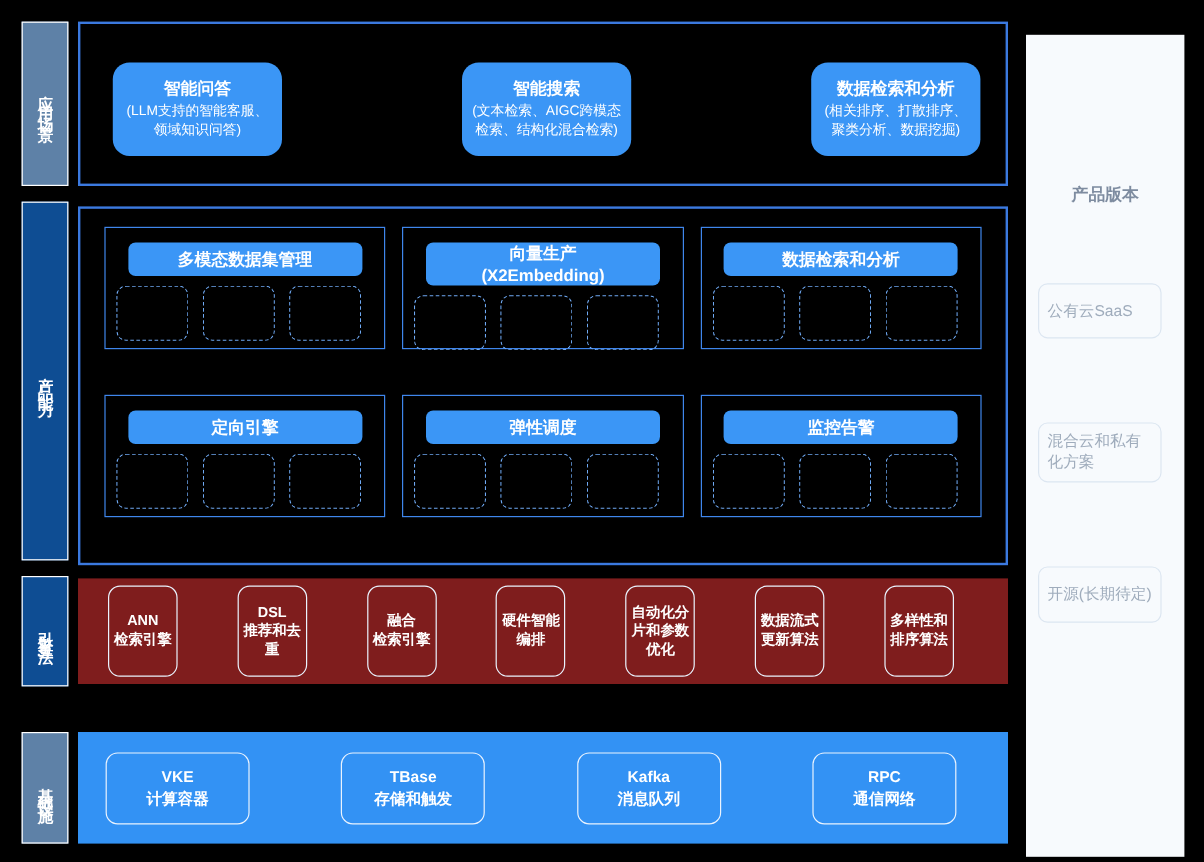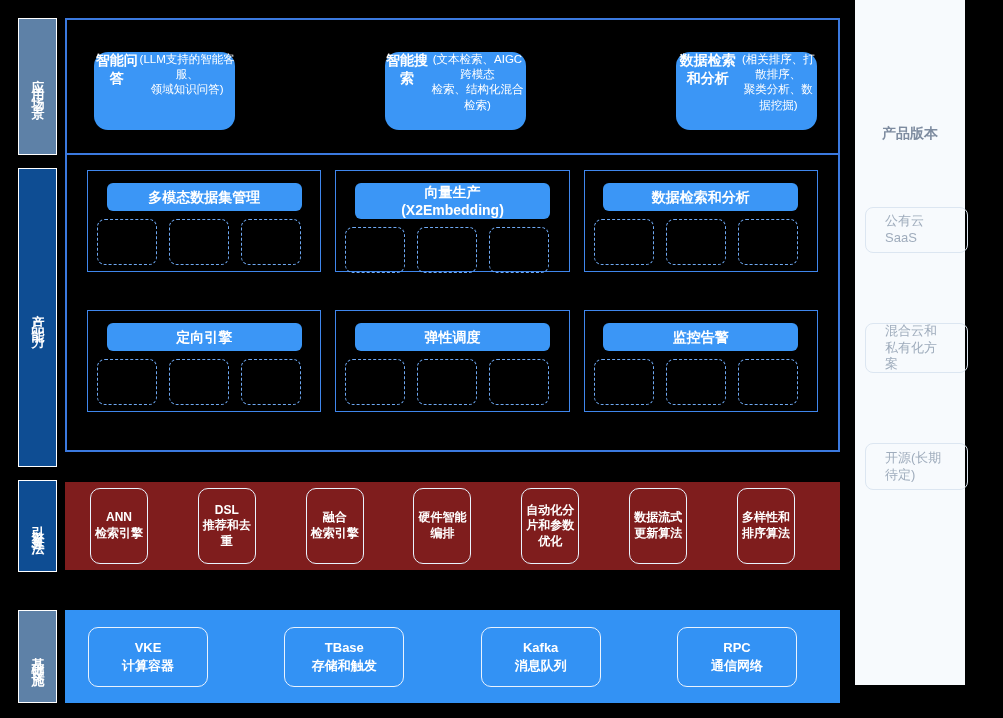--- a/index.html
+++ b/index.html
@@ -24,28 +24,28 @@
   
   .sec-app {
     position: absolute; left: 65px; top: 18px; width: 775px; height: 137px;
     border: 2px solid #3B79DF;
     display: flex; justify-content: space-between;
     padding: 32px 21px 0 27px;
   }
   .app-box {
     width: 141px; height: 78px; background: #3B96F6; border-radius: 14px;
     color: #fff; text-align: center;
-    display: flex; flex-direction: row; justify-content: center;
+    display: flex; flex-direction: column; justify-content: center;
   }
   .app-title { font-size: 14px; font-weight: bold; margin-bottom: 3px; }
   .app-desc  { font-size: 11.5px; white-space: pre-line; line-height: 1.32; }
 
   
   .sec-prod {
-    position: absolute; left: 65px; top: 153px; width: 775px; height: 299px;
+    position: absolute; left: 65px; top: 172px; width: 775px; height: 299px;
     border: 2px solid #3B79DF;
     padding: 15px 20px 0 20px;
   }
   .cap-row { display: flex; gap: 14px; height: 102px; }
   .cap-row.first { margin-bottom: 38px; }
   .cap-group { flex: 1; border: 1px solid #3F86EC; }
   .cap-title {
     width: 84%; margin: 12px auto 0; min-height: 28px;
     background: #3B96F6; border-radius: 6px;
     color: #fff; font-size: 14px; font-weight: bold;
@@ -83,32 +83,32 @@
   .infra-box {
     width: 120px; height: 60px;
     border: 1px solid #EAF3FE; border-radius: 10px;
     color: #fff; font-size: 13px; font-weight: bold;
     display: flex; align-items: center; justify-content: center;
     text-align: center; white-space: pre-line; line-height: 1.35;
   }
 
   
   .version-panel {
-    position: absolute; left: 855px; top: 0; width: 110px; height: 685px;
+    position: absolute; left: 855px; top: 29px; width: 132px; height: 685px;
     background: #F7FAFD;
   }
   .version-title {
     position: absolute; top: 125px; left: 0; width: 100%;
     text-align: center; color: #7E8CA0; font-size: 14px; font-weight: bold;
   }
   .version-box {
     position: absolute; left: 10px; width: 103px;
     border: 1px solid #DCE6F1; border-radius: 8px;
     color: #9FACBC; font-size: 13px; line-height: 1.3;
-    display: flex; align-items: center; padding: 0 19px;
+    display: flex; align-items: center; padding: 0 7px;
   }
   .vbox-0 { top: 207px; height: 46px; }
   .vbox-1 { top: 323px; height: 50px; }
   .vbox-2 { top: 443px; height: 47px; }
 </style>
 </head>
 <body>
 
 <div>
 

